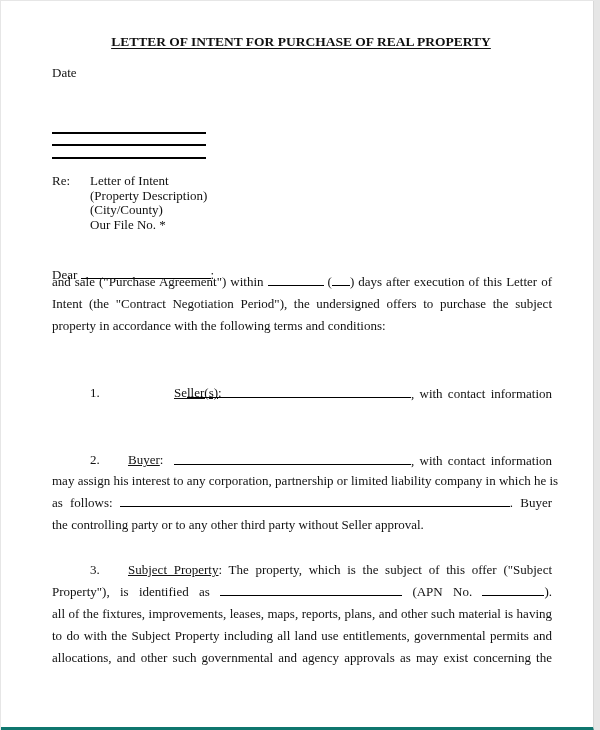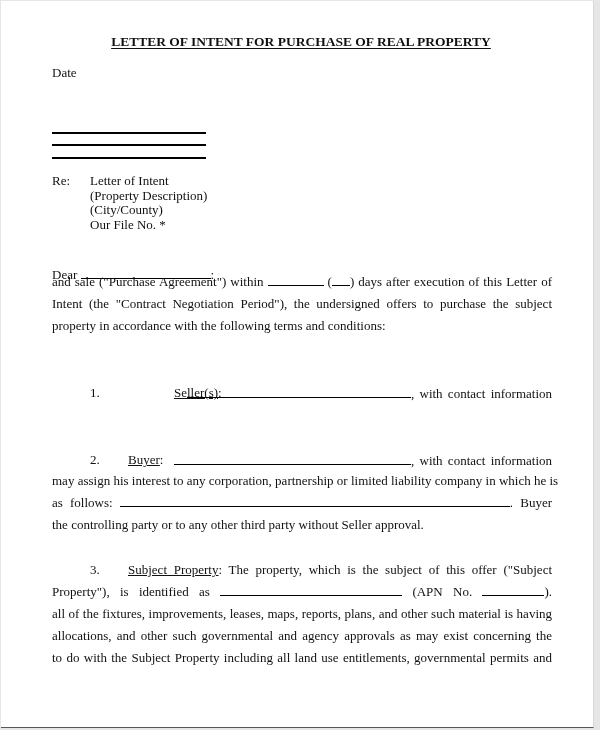--- a/index.html
+++ b/index.html
@@ -7,21 +7,21 @@
     width: 600px; height: 730px; overflow: hidden;
     background: #e6e6e6;
     font-family: "Liberation Serif", "DejaVu Serif", serif;
     color: #111;
   }
   .page {
     position: absolute; left: 1px; top: 1px;
     width: 592px; height: 726px;
     background: #fff;
     border-right: 1px solid #d8d8d8;
-    border-bottom: 1px solid #0f766e;
+    border-bottom: 4px solid #0f766e;
     overflow: hidden;
   }
   .abs { position: absolute; white-space: nowrap; font-size: 13px; line-height: 16px; }
   .title {
     left: 0; width: 600px; top: 33px; text-align: center;
     font-weight: bold; font-size: 13.5px; text-decoration: underline;
     text-underline-offset: 2px;
   }
   .rule { position: absolute; height: 2px; background: #000; }
   .u { text-decoration: underline; }
@@ -94,17 +94,17 @@
       <span style="display:inline-block; width:38px;"></span><span style="display:inline-block; width:38px; text-align-last:left;">3.</span><span class="u">Subject Property</span><span>:</span>
       <span>The property, which is the subject of this offer ("Subject</span>
     </span>
     <span class="line">
       <span>Property"), is identified as</span>
       <span class="blank" style="width:182px;"></span>
       <span>(APN No.</span>
       <span class="blank" style="width:62px;"></span><span>).</span>
     </span>
     <span class="line">all of the fixtures, improvements, leases, maps, reports, plans, and other such material is having</span>
+    <span class="line">to do with the Subject Property including all land use entitlements, governmental permits and</span>
     <span class="line">allocations, and other such governmental and agency approvals as may exist concerning the</span>
-    <span class="line">to do with the Subject Property including all land use entitlements, governmental permits and</span>
   </div>
 
 </div>
 
 </body></html>

